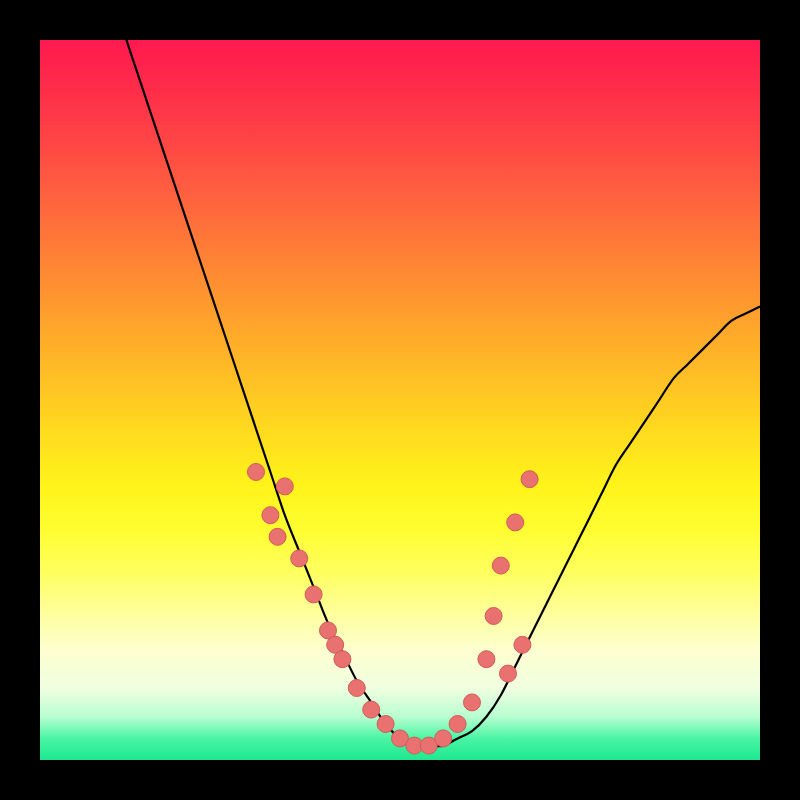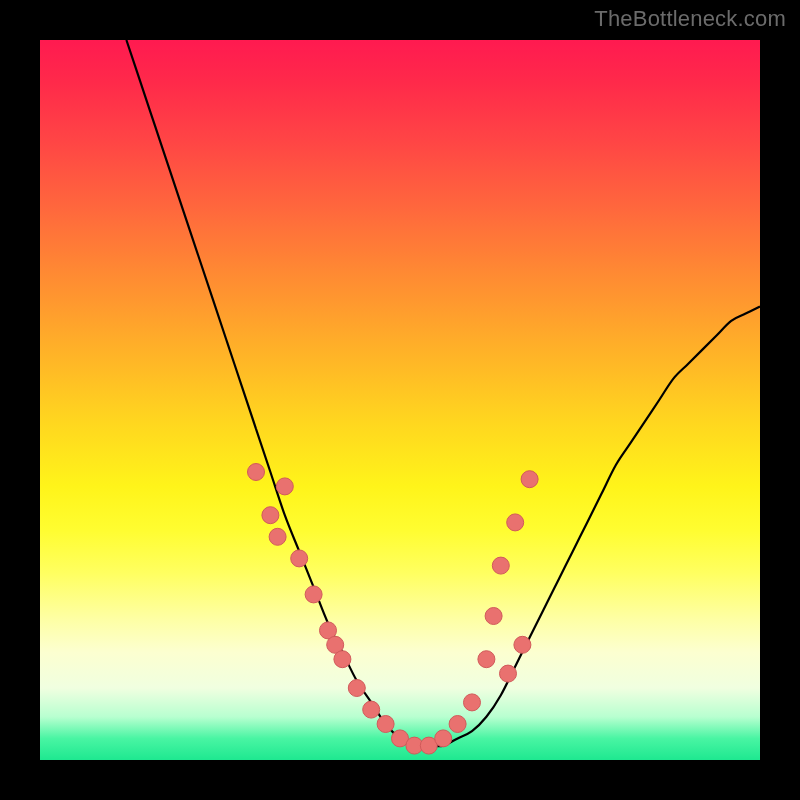--- a/index.html
+++ b/index.html
@@ -59,21 +59,20 @@
     width: 720px;
     height: 720px;
     overflow: visible;
   }
 </style>
 </head>
 <body>
 
 <div class="frame">
 
-  <div class="watermark">TheBottleneck.com</div>
 
   <div class="plot-area">
 
     <svg class="curve" viewBox="0 0 720 720" preserveAspectRatio="none">
       <path id="curve-path" fill="none" stroke="#000000" stroke-width="2.2" d="M 86.39999999999999,0 C 88.8,7.200000000000007 96.00000000000001,28.800000000000047 100.80000000000001,43.200000000000045 C 105.60000000000001,57.600000000000044 110.4,71.99999999999999 115.2,86.39999999999998 C 120,100.79999999999997 124.8,115.20000000000003 129.6,129.60000000000002 C 134.4,144.00000000000003 139.2,158.39999999999995 144,172.79999999999995 C 148.8,187.19999999999996 153.60000000000002,201.60000000000005 158.4,216.00000000000006 C 163.2,230.40000000000006 167.99999999999997,244.79999999999998 172.79999999999998,259.2 C 177.6,273.59999999999997 182.4,288.00000000000006 187.20000000000002,302.40000000000003 C 192.00000000000003,316.8 196.8,331.2 201.60000000000002,345.59999999999997 C 206.40000000000003,359.99999999999994 211.2,374.4 216,388.8 C 220.8,403.20000000000005 225.6,417.6 230.4,432 C 235.20000000000002,446.4 240,462 244.8,475.2 C 249.60000000000002,488.4 254.39999999999998,499.20000000000005 259.2,511.20000000000005 C 264,523.2 268.8,535.2 273.6,547.2 C 278.40000000000003,559.2 283.2,572.4000000000001 288,583.2 C 292.8,594 297.59999999999997,602.4 302.4,612 C 307.2,621.6 312,632.4 316.8,640.8 C 321.6,649.1999999999999 326.4,655.1999999999999 331.2,662.4 C 336,669.6 340.79999999999995,678 345.59999999999997,684 C 350.4,690 355.2,694.8 360,698.4 C 364.8,702 369.6,704.4 374.40000000000003,705.6 C 379.20000000000005,706.8000000000001 384,705.6 388.8,705.6 C 393.6,705.6 398.40000000000003,706.8000000000001 403.20000000000005,705.6 C 408.00000000000006,704.4 412.79999999999995,700.8 417.59999999999997,698.4 C 422.4,696 427.2,694.8000000000001 432,691.2 C 436.8,687.6 441.59999999999997,682.8 446.4,676.8 C 451.2,670.8 456,663.6 460.8,655.2 C 465.6,646.8000000000001 470.40000000000003,636 475.20000000000005,626.4 C 480.00000000000006,616.8 484.80000000000007,607.2 489.6,597.6 C 494.4,588 499.19999999999993,578.4 503.99999999999994,568.8 C 508.79999999999995,559.1999999999999 513.6,549.6 518.4,540 C 523.1999999999999,530.4 528,520.8000000000001 532.8,511.20000000000005 C 537.5999999999999,501.6 542.4000000000001,492 547.2,482.4 C 552,472.79999999999995 556.8000000000001,463.20000000000005 561.6,453.6 C 566.4,444 571.2,433.20000000000005 576,424.8 C 580.8,416.4 585.6,410.4 590.4,403.2 C 595.1999999999999,396 600,388.8 604.8,381.6 C 609.5999999999999,374.40000000000003 614.4000000000001,367.2 619.2,360 C 624,352.8 628.8000000000001,344.4 633.6,338.4 C 638.4,332.4 643.2,328.79999999999995 648,323.99999999999994 C 652.8,319.19999999999993 657.6,314.4 662.4,309.6 C 667.1999999999999,304.80000000000007 672,300.00000000000006 676.8,295.20000000000005 C 681.5999999999999,290.40000000000003 686.3999999999999,284.40000000000003 691.1999999999999,280.8 C 696,277.2 700.8,276 705.6,273.6 C 710.4000000000001,271.20000000000005 717.6,267.59999999999997 720,266.4"></path>
       <g id="dots-group">
           <circle cx="216" cy="432" r="8.5" fill="#e9716f" stroke="#d15a5a" stroke-width="1"></circle>
           <circle cx="230.4" cy="475.2" r="8.5" fill="#e9716f" stroke="#d15a5a" stroke-width="1"></circle>
           <circle cx="237.60000000000002" cy="496.8" r="8.5" fill="#e9716f" stroke="#d15a5a" stroke-width="1"></circle>
           <circle cx="244.8" cy="446.4" r="8.5" fill="#e9716f" stroke="#d15a5a" stroke-width="1"></circle>

